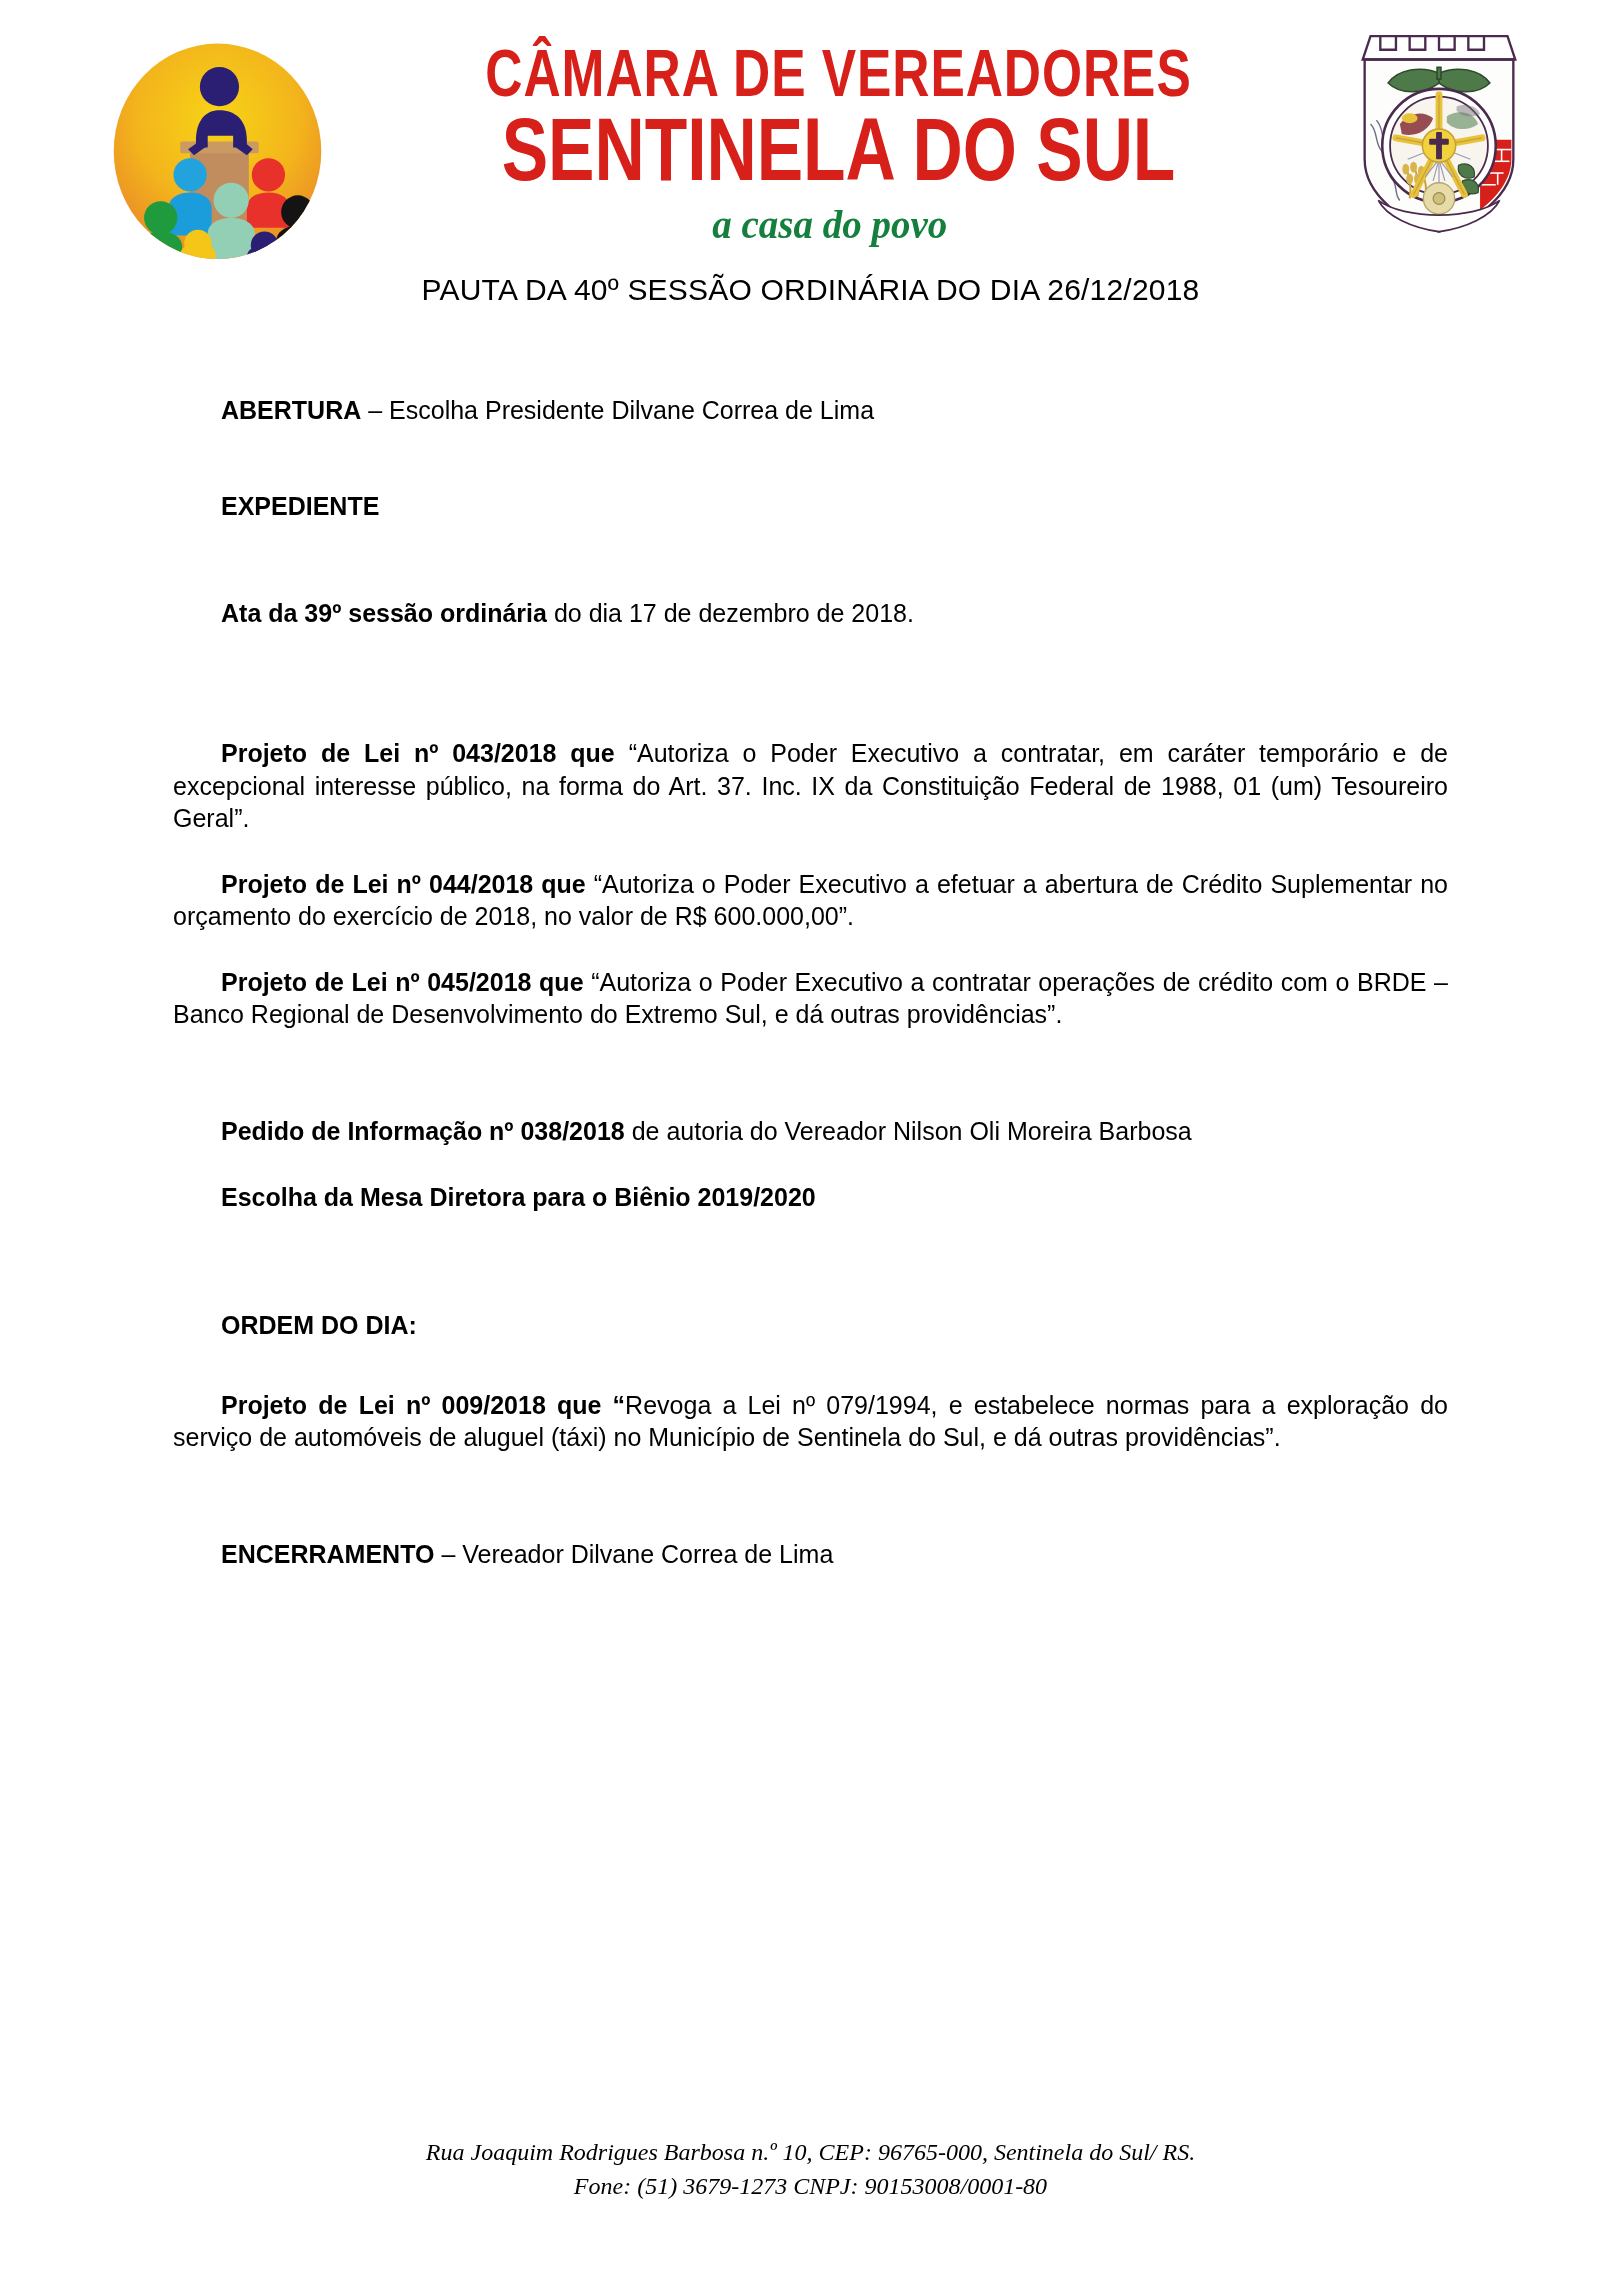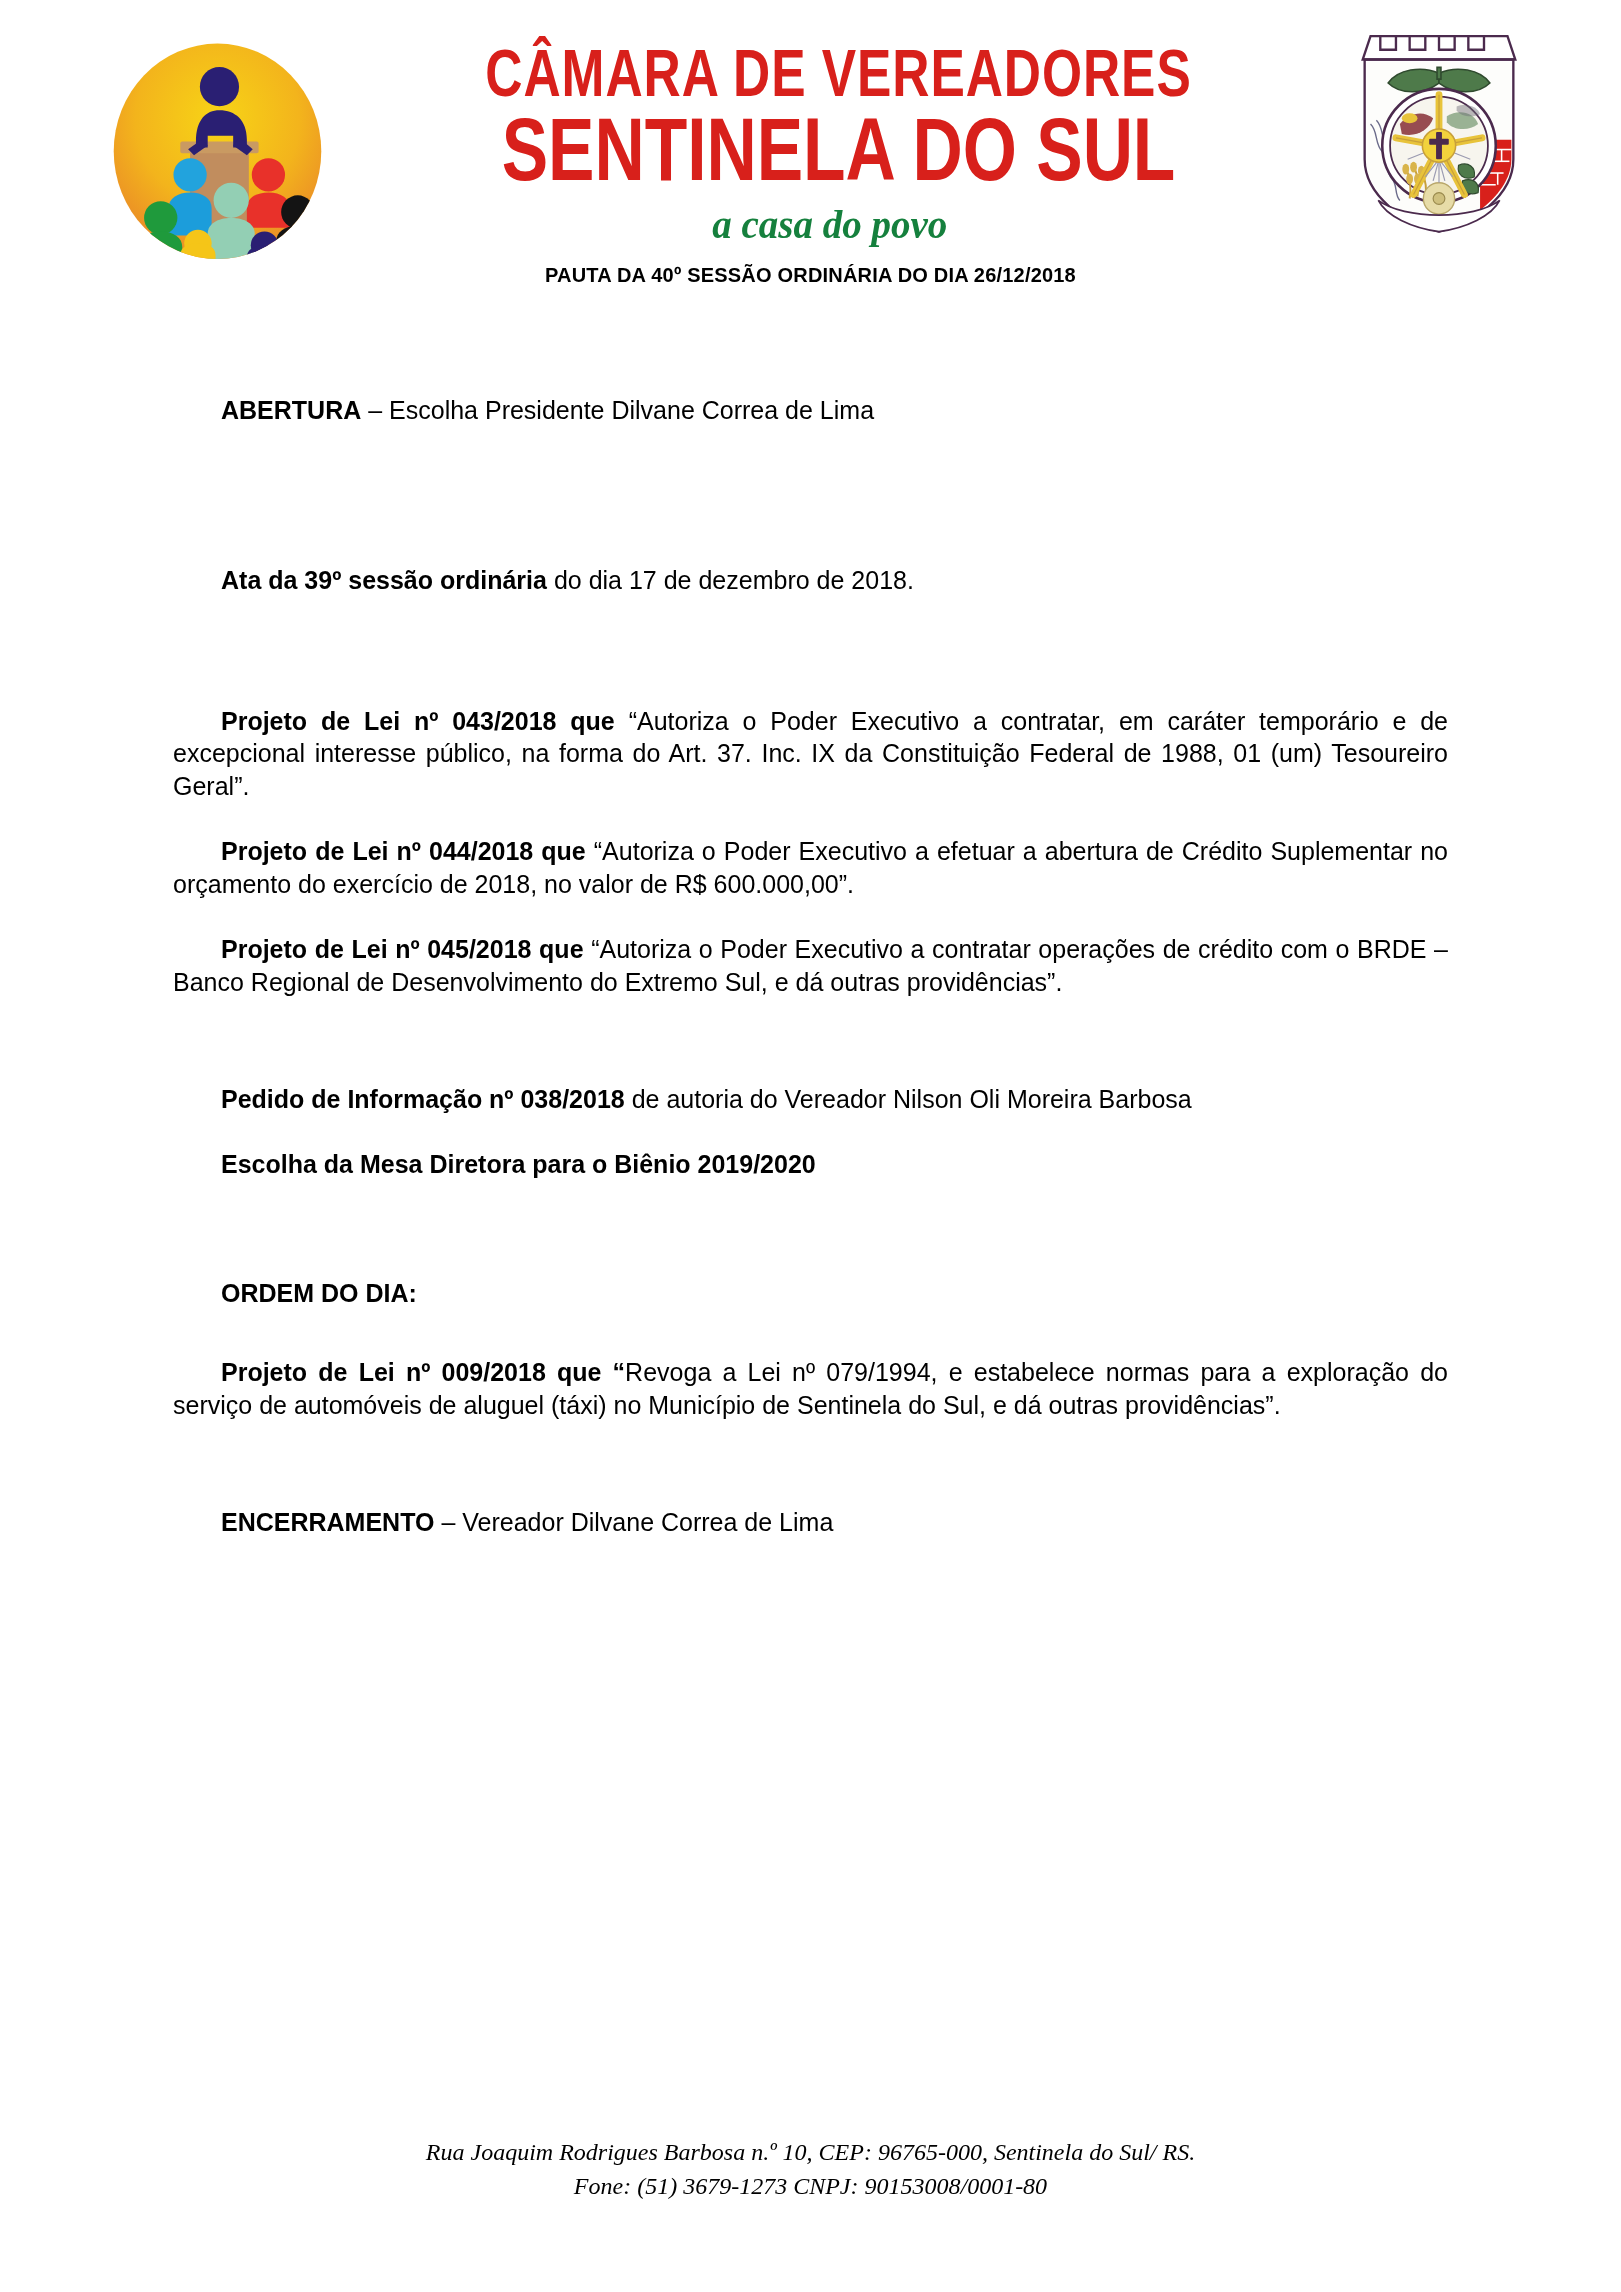--- a/index.html
+++ b/index.html
@@ -87,23 +87,23 @@
     right: 92px;
     top: 21.6px;
     width: 180px;
     height: 214px;
   }
   .coat-of-arms svg { display: block; width: 100%; height: 100%; }
 
   
   .doc-title {
     text-align: center;
-    font-size: 20px;
-    font-weight: bold;
-    margin-top: 1px;
+    font-size: 30px;
+    font-weight: normal;
+    margin-top: 10px;
     letter-spacing: 0.2px;
   }
 
   
   .content {
     position: absolute;
     left: 173px;
     right: 173px;
     top: 331px;
   }
@@ -305,20 +305,23 @@
   <div class="content">
 
     <div class="gap-xl"></div>
 
     <p class="para">
       <b>ABERTURA</b><span> – Escolha Presidente Dilvane Correa de Lima</span>
     </p>
 
     <div class="gap-xl"></div>
 
+    <p class="para">
+      <b>EXPEDIENTE</b>
+    </p>
 
     <div class="gap-xl"></div>
     <div class="gap-xs"></div>
 
     <p class="para">
       <b>Ata da 39º sessão ordinária</b><span> do dia 17 de dezembro de 2018.</span>
     </p>
 
     <div class="gap-xl"></div>
     <div class="gap-xs"></div>

